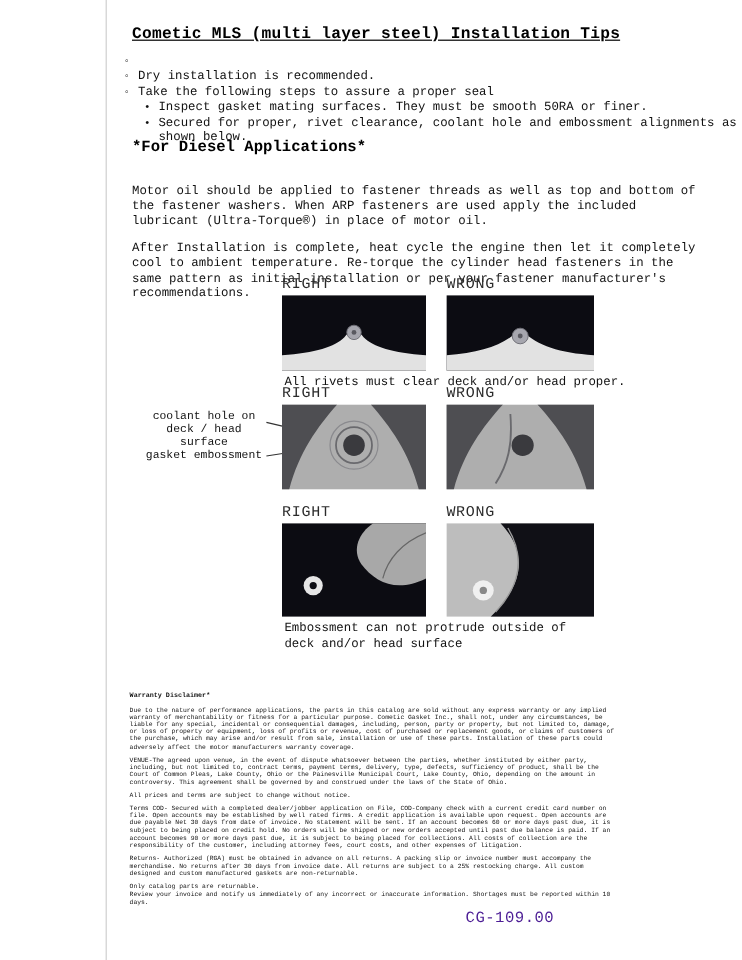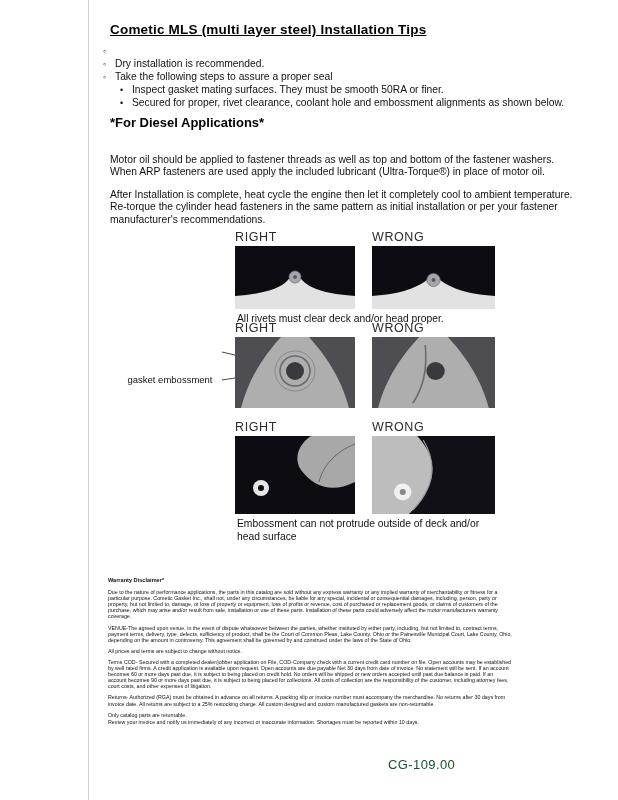--- a/index.html
+++ b/index.html
@@ -1,19 +1,19 @@
 <!DOCTYPE html>
 <html><head>
 <meta charset="utf-8">
 <style>
   * { margin:0; padding:0; box-sizing:border-box; }
   html,body { background:#ffffff; }
   .page {
     position:relative; width:618px; height:800px; background:#fff;
-    font-family:Liberation Sans, sans-serif; color:#1a1a1a; overflow:hidden;
+    font-family:Liberation Mono, monospace; color:#1a1a1a; overflow:hidden;
   }
   .left-rule { position:absolute; left:88px; top:0; width:1px; height:800px; background:#cfcfcf; }
 
   .title {
     position:absolute; left:110px; top:22px; font-size:13.5px; font-weight:bold;
     text-decoration:underline; letter-spacing:0.2px; color:#000;
   }
 
   .bullets { position:absolute; left:103px; top:45px; font-size:10.3px; line-height:12px; color:#111; }
   .b-row { display:flex; gap:5px; margin-bottom:1px; }
@@ -50,21 +50,21 @@
   .dg-label { position:absolute; font-size:9.5px; line-height:10.8px; color:#111; text-align:center; }
   .lab-hole { left:118px; top:342px; width:104px; }
   .lab-emb { left:118px; top:375px; width:104px; }
   .pointer-lines { position:absolute; left:206px; top:344px; width:110px; height:42px; }
 
   .legal { position:absolute; left:108px; top:577px; width:404px; font-size:5.3px; line-height:6.1px; color:#111; }
   .legal h3 { font-size:5.6px; font-weight:bold; margin-bottom:6px; }
   .legal p { margin-bottom:5px; }
   .legal p.tight { margin-bottom:1px; }
 
-  .docnum { position:absolute; left:388px; top:757px; font-size:13px; letter-spacing:0.4px; color:#14532d; }
+  .docnum { position:absolute; left:388px; top:757px; font-size:13px; letter-spacing:0.4px; color:#4c1d95; }
 </style>
 </head>
 <body>
 
 <div class="page">
   <div class="left-rule"></div>
 
   <h1 class="title">Cometic MLS (multi layer steel) Installation Tips</h1>
 
   <div class="bullets">
@@ -110,20 +110,24 @@
       <rect width="120" height="63" fill="#0c0c12"></rect>
       <path d="M0 63 L0 50 C28 48 46 42 58 30 L62 30 C74 42 92 48 120 50 L120 63 Z" fill="#e2e2e2"></path>
       <circle cx="60" cy="34" r="6.5" fill="#a6a6ae" stroke="#6e6e76" stroke-width="0.8"></circle>
       <circle cx="60" cy="34" r="2" fill="#595960"></circle>
     </svg>
   </div>
   <div class="caption cap1">All rivets must clear deck and/or head proper.</div>
 
   <div class="dg-head hr2">RIGHT</div>
   <div class="dg-head hw2">WRONG</div>
+  <div class="dg-label lab-hole">
+    <div>coolant hole on</div>
+    <div>deck / head surface</div>
+  </div>
   <div class="dg-label lab-emb">gasket embossment</div>
   <svg class="pointer-lines" viewBox="0 0 110 42">
     <line x1="16" y1="8" x2="84" y2="24" stroke="#333" stroke-width="0.9"></line>
     <line x1="16" y1="36" x2="74" y2="27" stroke="#333" stroke-width="0.9"></line>
   </svg>
   <div class="panel p2r">
     <svg viewBox="0 0 120 71" preserveAspectRatio="none">
       <rect width="120" height="71" fill="#aeaeae"></rect>
       <path d="M0 0 H46 C30 18 14 40 6 71 H0 Z" fill="#4e4e52"></path>
       <path d="M120 0 H74 C90 18 106 40 114 71 H120 Z" fill="#4e4e52"></path>

